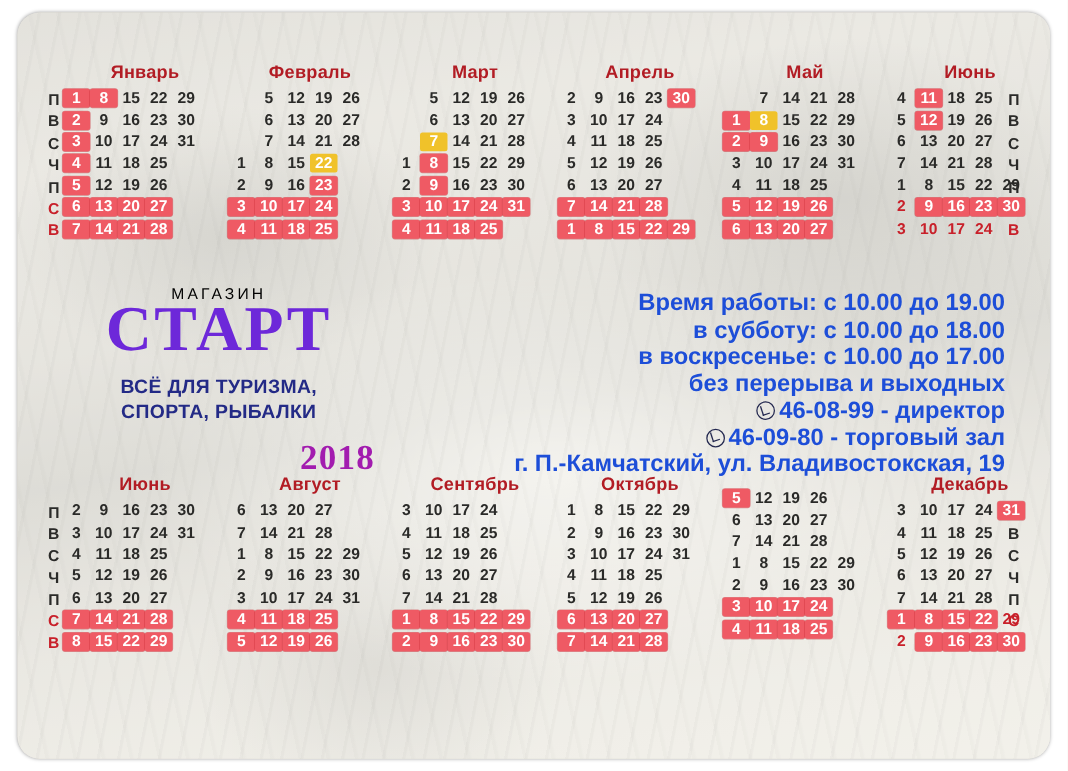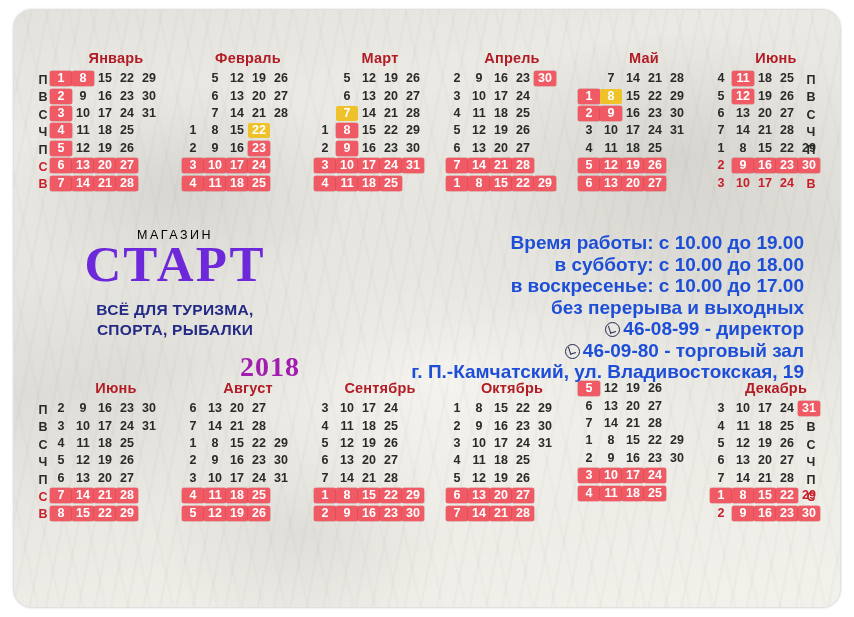--- a/index.html
+++ b/index.html
@@ -52,20 +52,21 @@
   }
   #content {
     position: absolute;
     inset: 0;
   }
 
   
   .grid-block {
     position: absolute;
     display: flex;
+    align-items: center;
   }
   .month {
     position: relative;
   }
   .month-title {
     text-align: center;
     font-size: 14.5px;
     font-weight: bold;
     color: #b21c24;
     letter-spacing: 0.2px;

